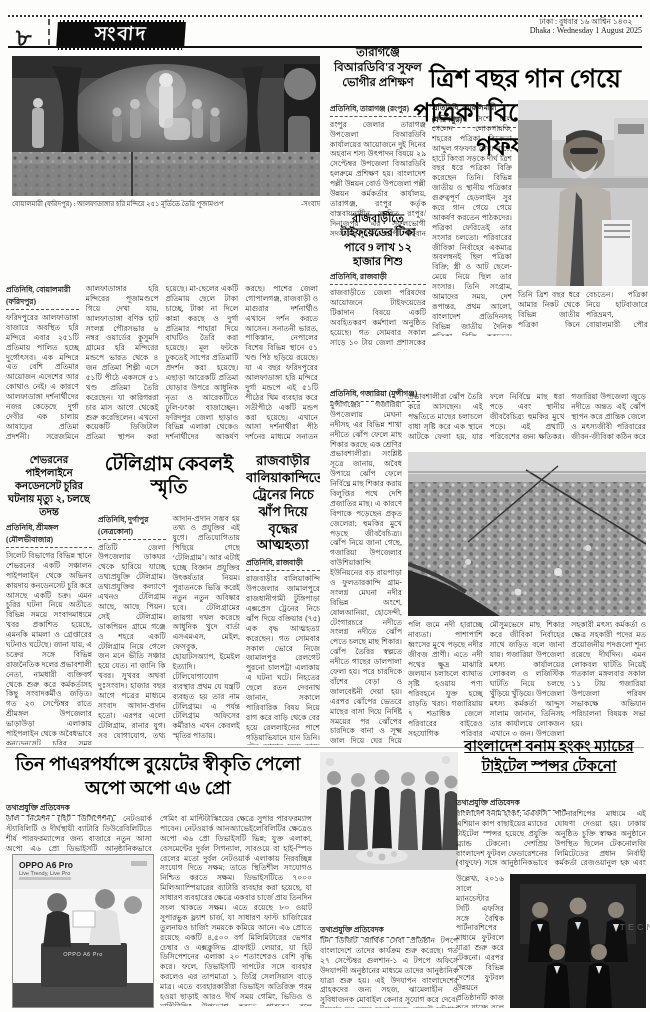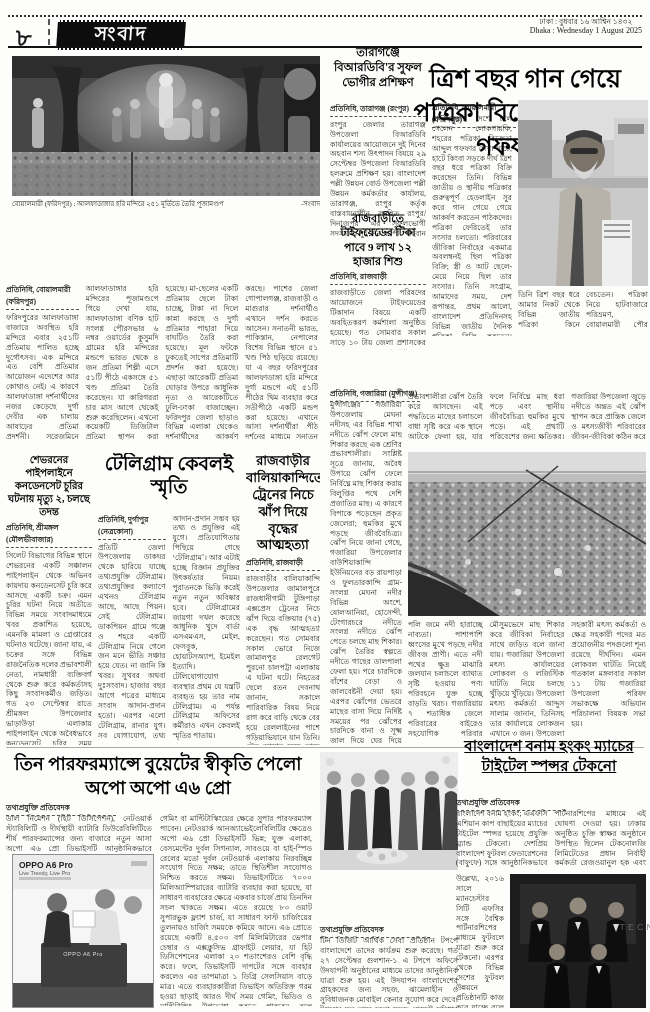--- a/index.html
+++ b/index.html
@@ -234,21 +234,21 @@
       <circle cx="150" cy="120" r="4" fill="#e4e4e4"></circle>
         <circle cx="180" cy="96" r="3" fill="#dcdcdc"></circle>
       <circle cx="110" cy="140" r="3.4" fill="#e0e0e0"></circle>
         <circle cx="60" cy="110" r="3" fill="#d8d8d8"></circle>
     </svg>
   </div>
   <div class="abs bodytext gaz-bot clip">পলি জমে নদী হারাচ্ছে নাব্যতা। পাশাপাশি ধ্বংসের মুখে পড়ছে নদীর জীবজ প্রাণী। এতে নদী পথের ক্ষুদ্র মাঝারি জলযান চলাচলে ব্যাঘাত সৃষ্টি হওয়ায় পণ্য পরিবহনে যুক্ত হচ্ছে বাড়তি খরচ। গজারিয়ায় ৭ শতাধিক জেলে পরিবারের বাইরেও সহযোগিক পরিবার মৌসুমভেদে মাছ শিকার করে জীবিকা নির্বাহের সাথে জড়িত বলে জানা যায়। গজারিয়া উপজেলা মৎস্য কার্যালয়ের লোকবল ও লজিস্টিক ঘাটতি নিয়ে চলছে খুঁড়িয়ে খুঁড়িয়ে। উপজেলা মৎস্য কর্মকর্তা আব্দুস সালাম জানান, তিনিসহ তার কার্যালয়ে লোকজন এখানে ৩ জন। উপজেলা সহকারী মৎস্য কর্মকর্তা ও ক্ষেত্র সহকারী পদের মত প্রয়োজনীয় পদগুলো শূন্য রয়েছে দীর্ঘদিন। এমন লোকবল ঘাটতি নিয়েই গতকাল মঙ্গলবার সকাল ১১ টায় গজারিয়া উপজেলা পরিষদ সভাকক্ষে অভিযান পরিচালনা বিষয়ক সভা হয়।</div>
 
   <div class="abs bot-rule"></div>
 
-  <div class="abs headline oppo-headline">তিন পারফরম্যান্সে বুয়েটের স্বীকৃতি পেলো অপো অপো এ৬ প্রো</div>
+  <div class="abs headline oppo-headline">তিন পাএরপর্যান্সে বুয়েটের স্বীকৃতি পেলো অপো অপো এ৬ প্রো</div>
   <div class="abs oppo-byline">
     <div class="byline">তথ্যপ্রযুক্তি প্রতিবেদক</div>
   </div>
   <div class="abs bodytext oppo-col1 clip">ডাল নিমেশন (হিট ডিসিপেশন), নেটওয়ার্ক স্ট্যাবিলিটি ও দীর্ঘস্থায়ী ব্যাটারি ডিউরেবিলিটিতে শীর্ষ পারফরম্যান্সের জন্য বাজারে নতুন আসা অপো এ৬ প্রো ডিভাইসটি আনুষ্ঠানিকভাবে বুয়েটের (বাংলাদেশ প্রকৌশল বিশ্ববিদ্যালয়) স্বীকৃতি পেয়েছে বলে জানিয়েছে অপো বাংলাদেশ। বুয়েটের পরীক্ষায় এ৬ প্রো'র ব্যতিক্রমী তিনটি ক্ষেত্রে এই স্বীকৃতি মিলেছে।</div>
   <div class="abs oppo-box">
     <svg viewBox="0 0 140 152" preserveAspectRatio="none">
       <rect width="140" height="152" fill="#f6f6f6"></rect>
       <rect x="0" y="0" width="140" height="34" fill="#ececec"></rect>
       <rect x="6" y="22" width="52" height="3" fill="#c4c4c4"></rect>
       <rect x="118" y="6" width="16" height="5" fill="#bdbdbd"></rect>

